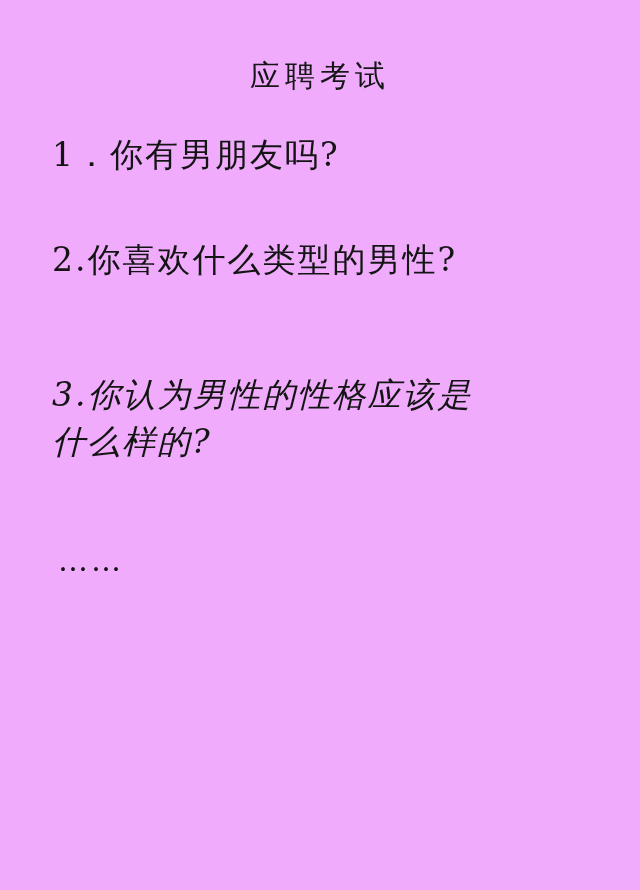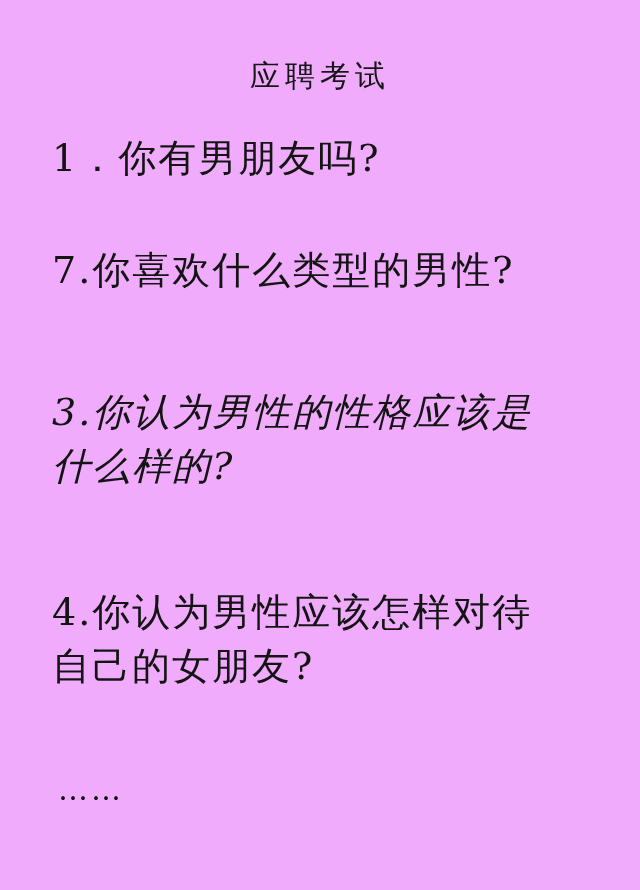--- a/index.html
+++ b/index.html
@@ -31,21 +31,21 @@
     letter-spacing: 5px;
     line-height: 1.2;
     font-family: "DejaVu Serif", "DejaVu Sans", serif;
   }
   .question-list {
     margin: 0;
     padding: 0;
     list-style: none;
   }
   .question {
-    font-size: 38px;
+    font-size: 33px;
     line-height: 1.42;
     letter-spacing: 2px;
     font-family: "DejaVu Serif", "DejaVu Sans", serif;
     white-space: pre-line;
     color: #141414;
   }
   .q1 { margin-top: 38px; margin-left: 4px; }
   .q2 { margin-top: 58px; margin-left: 4px; }
   .q3 { margin-top: 88px; margin-left: 4px; font-style: italic; }
   .q4 { margin-top: 92px; margin-left: 4px; }
@@ -60,22 +60,20 @@
 </style>
 </head>
 <body>
 
 <div class="page">
 
   <h1 class="doc-title">应聘考试</h1>
 
   <ul class="question-list">
     <li class="question q1">1．你有男朋友吗?</li>
-    <li class="question q2">7.你喜欢什么类型的男性?</li>
+    <li class="question q2">2.你喜欢什么类型的男性?</li>
     <li class="question q3">3.你认为男性的性格应该是
 什么样的?</li>
-    <li class="question q4">4.你认为男性应该怎样对待
-自己的女朋友?</li>
   </ul>
 
   <div class="ellipsis">……</div>
 
 </div>
 
 </body></html>

